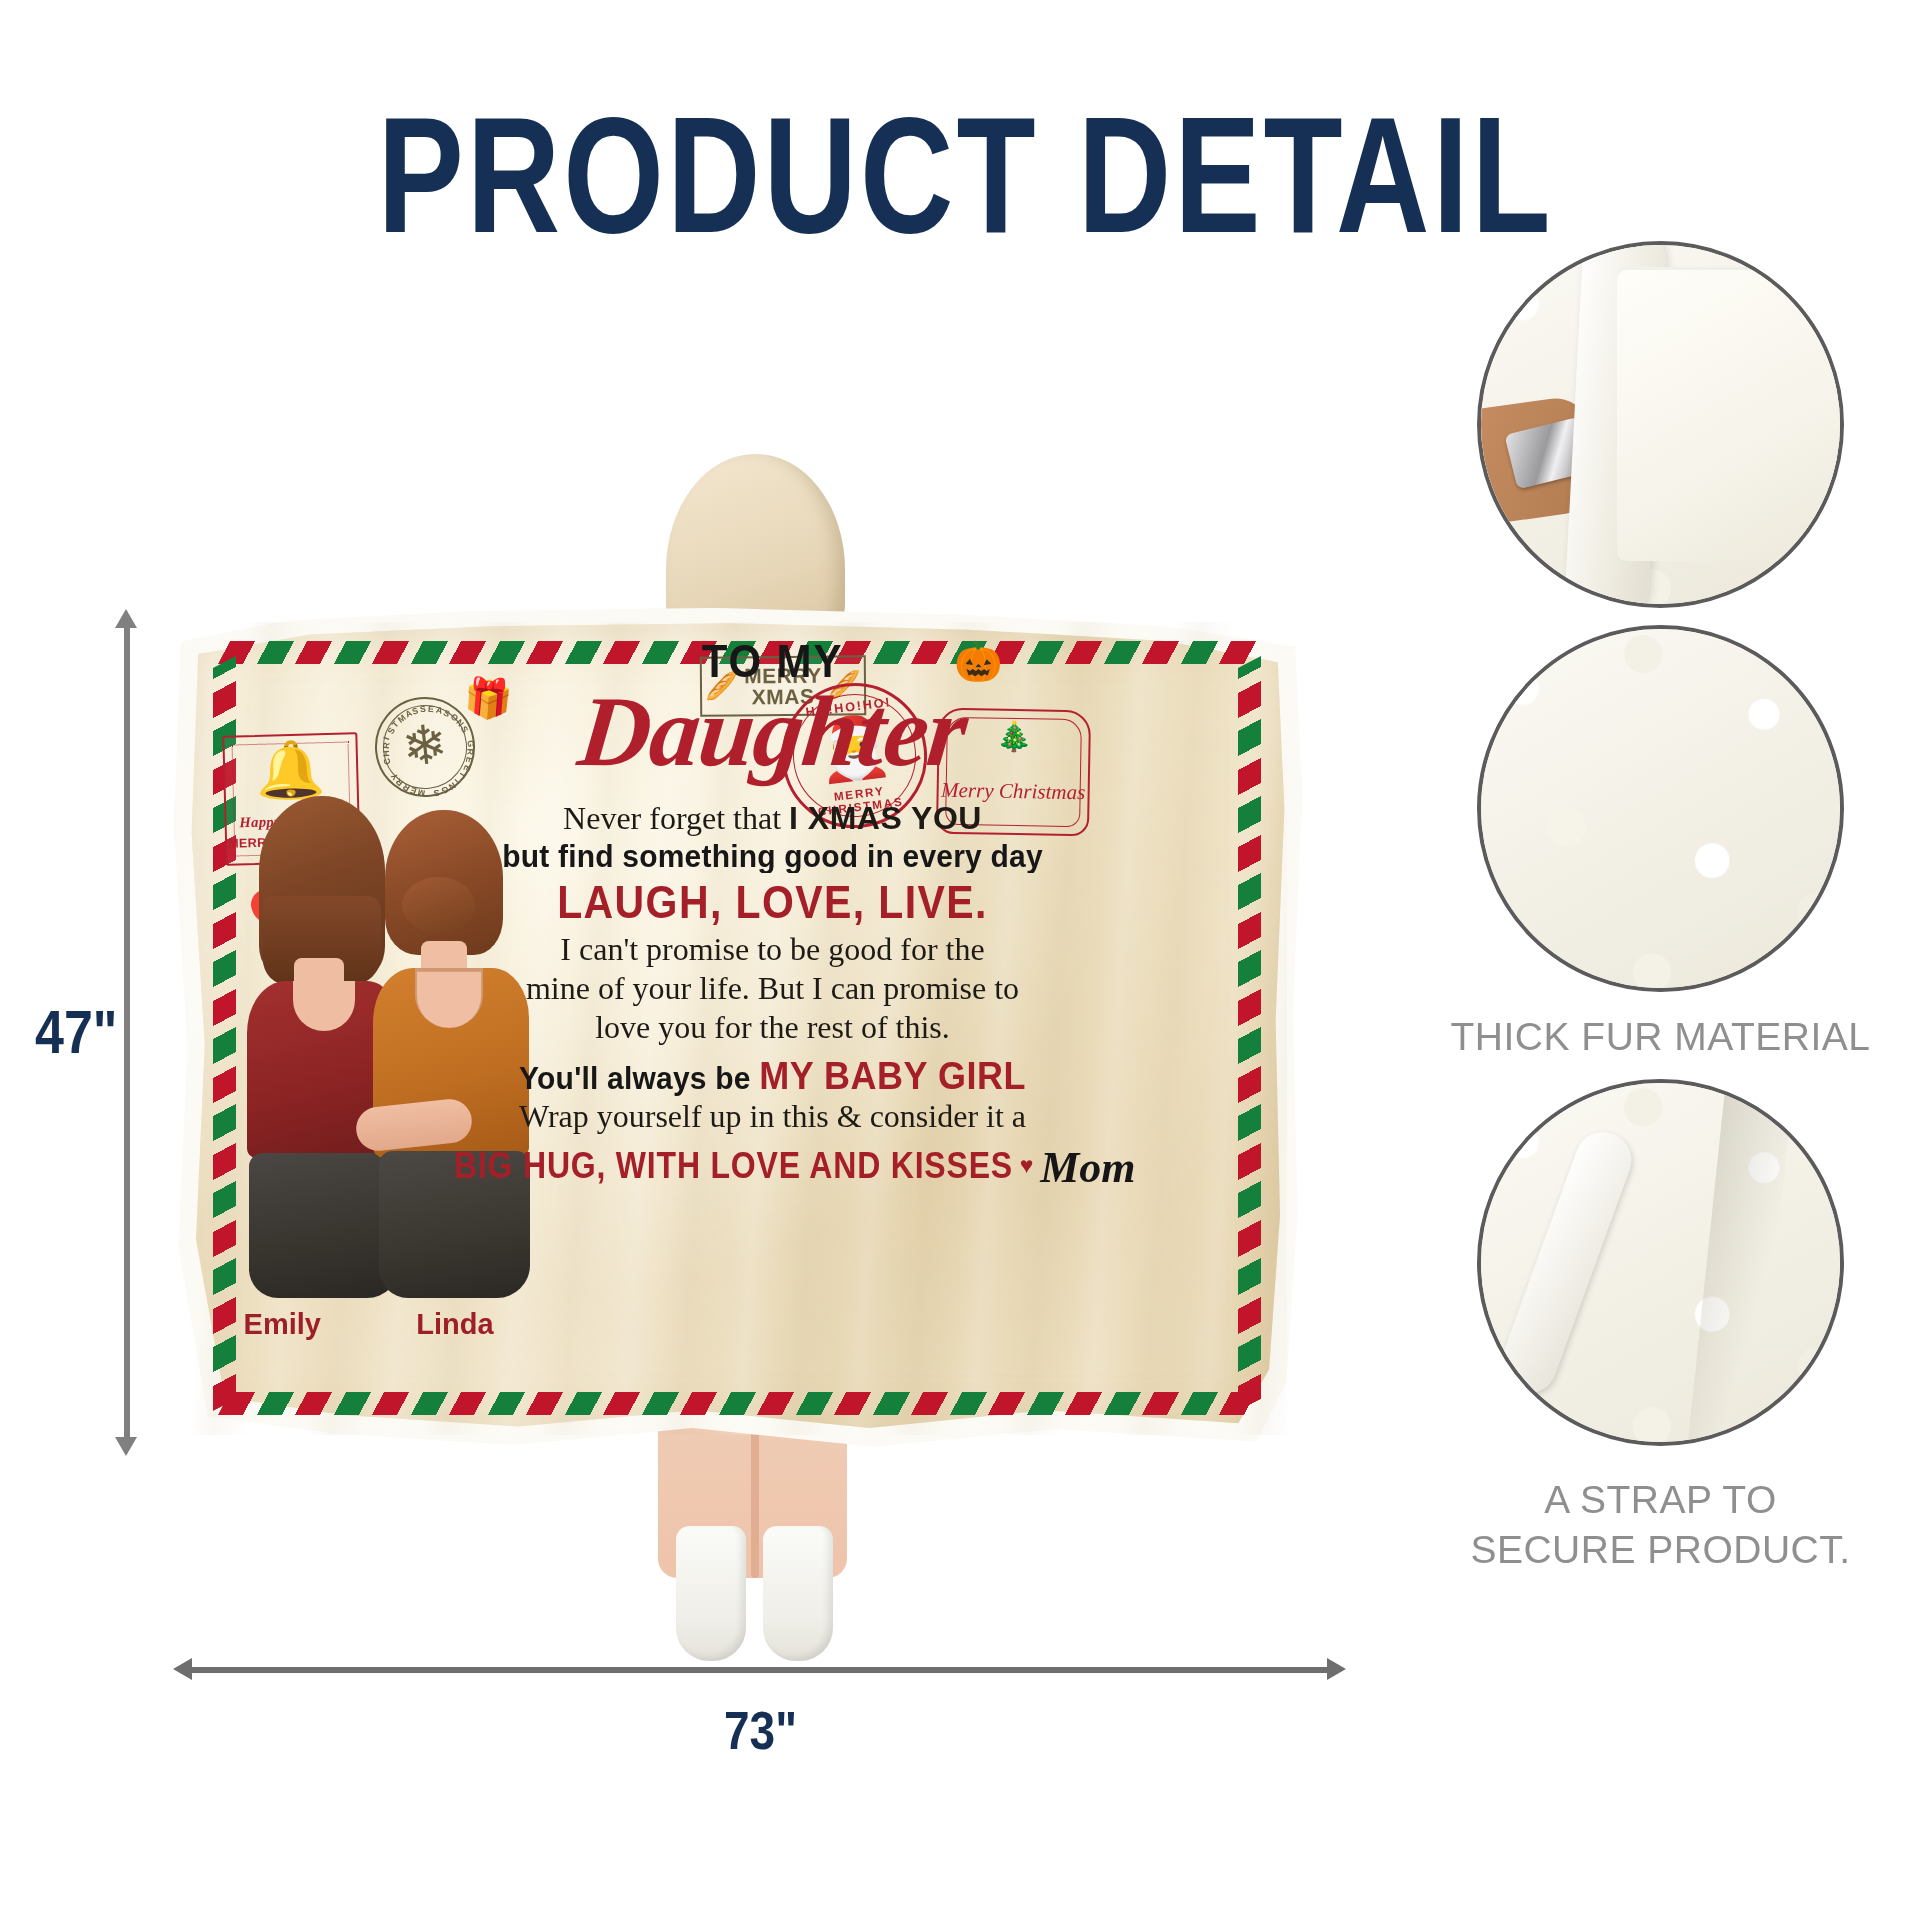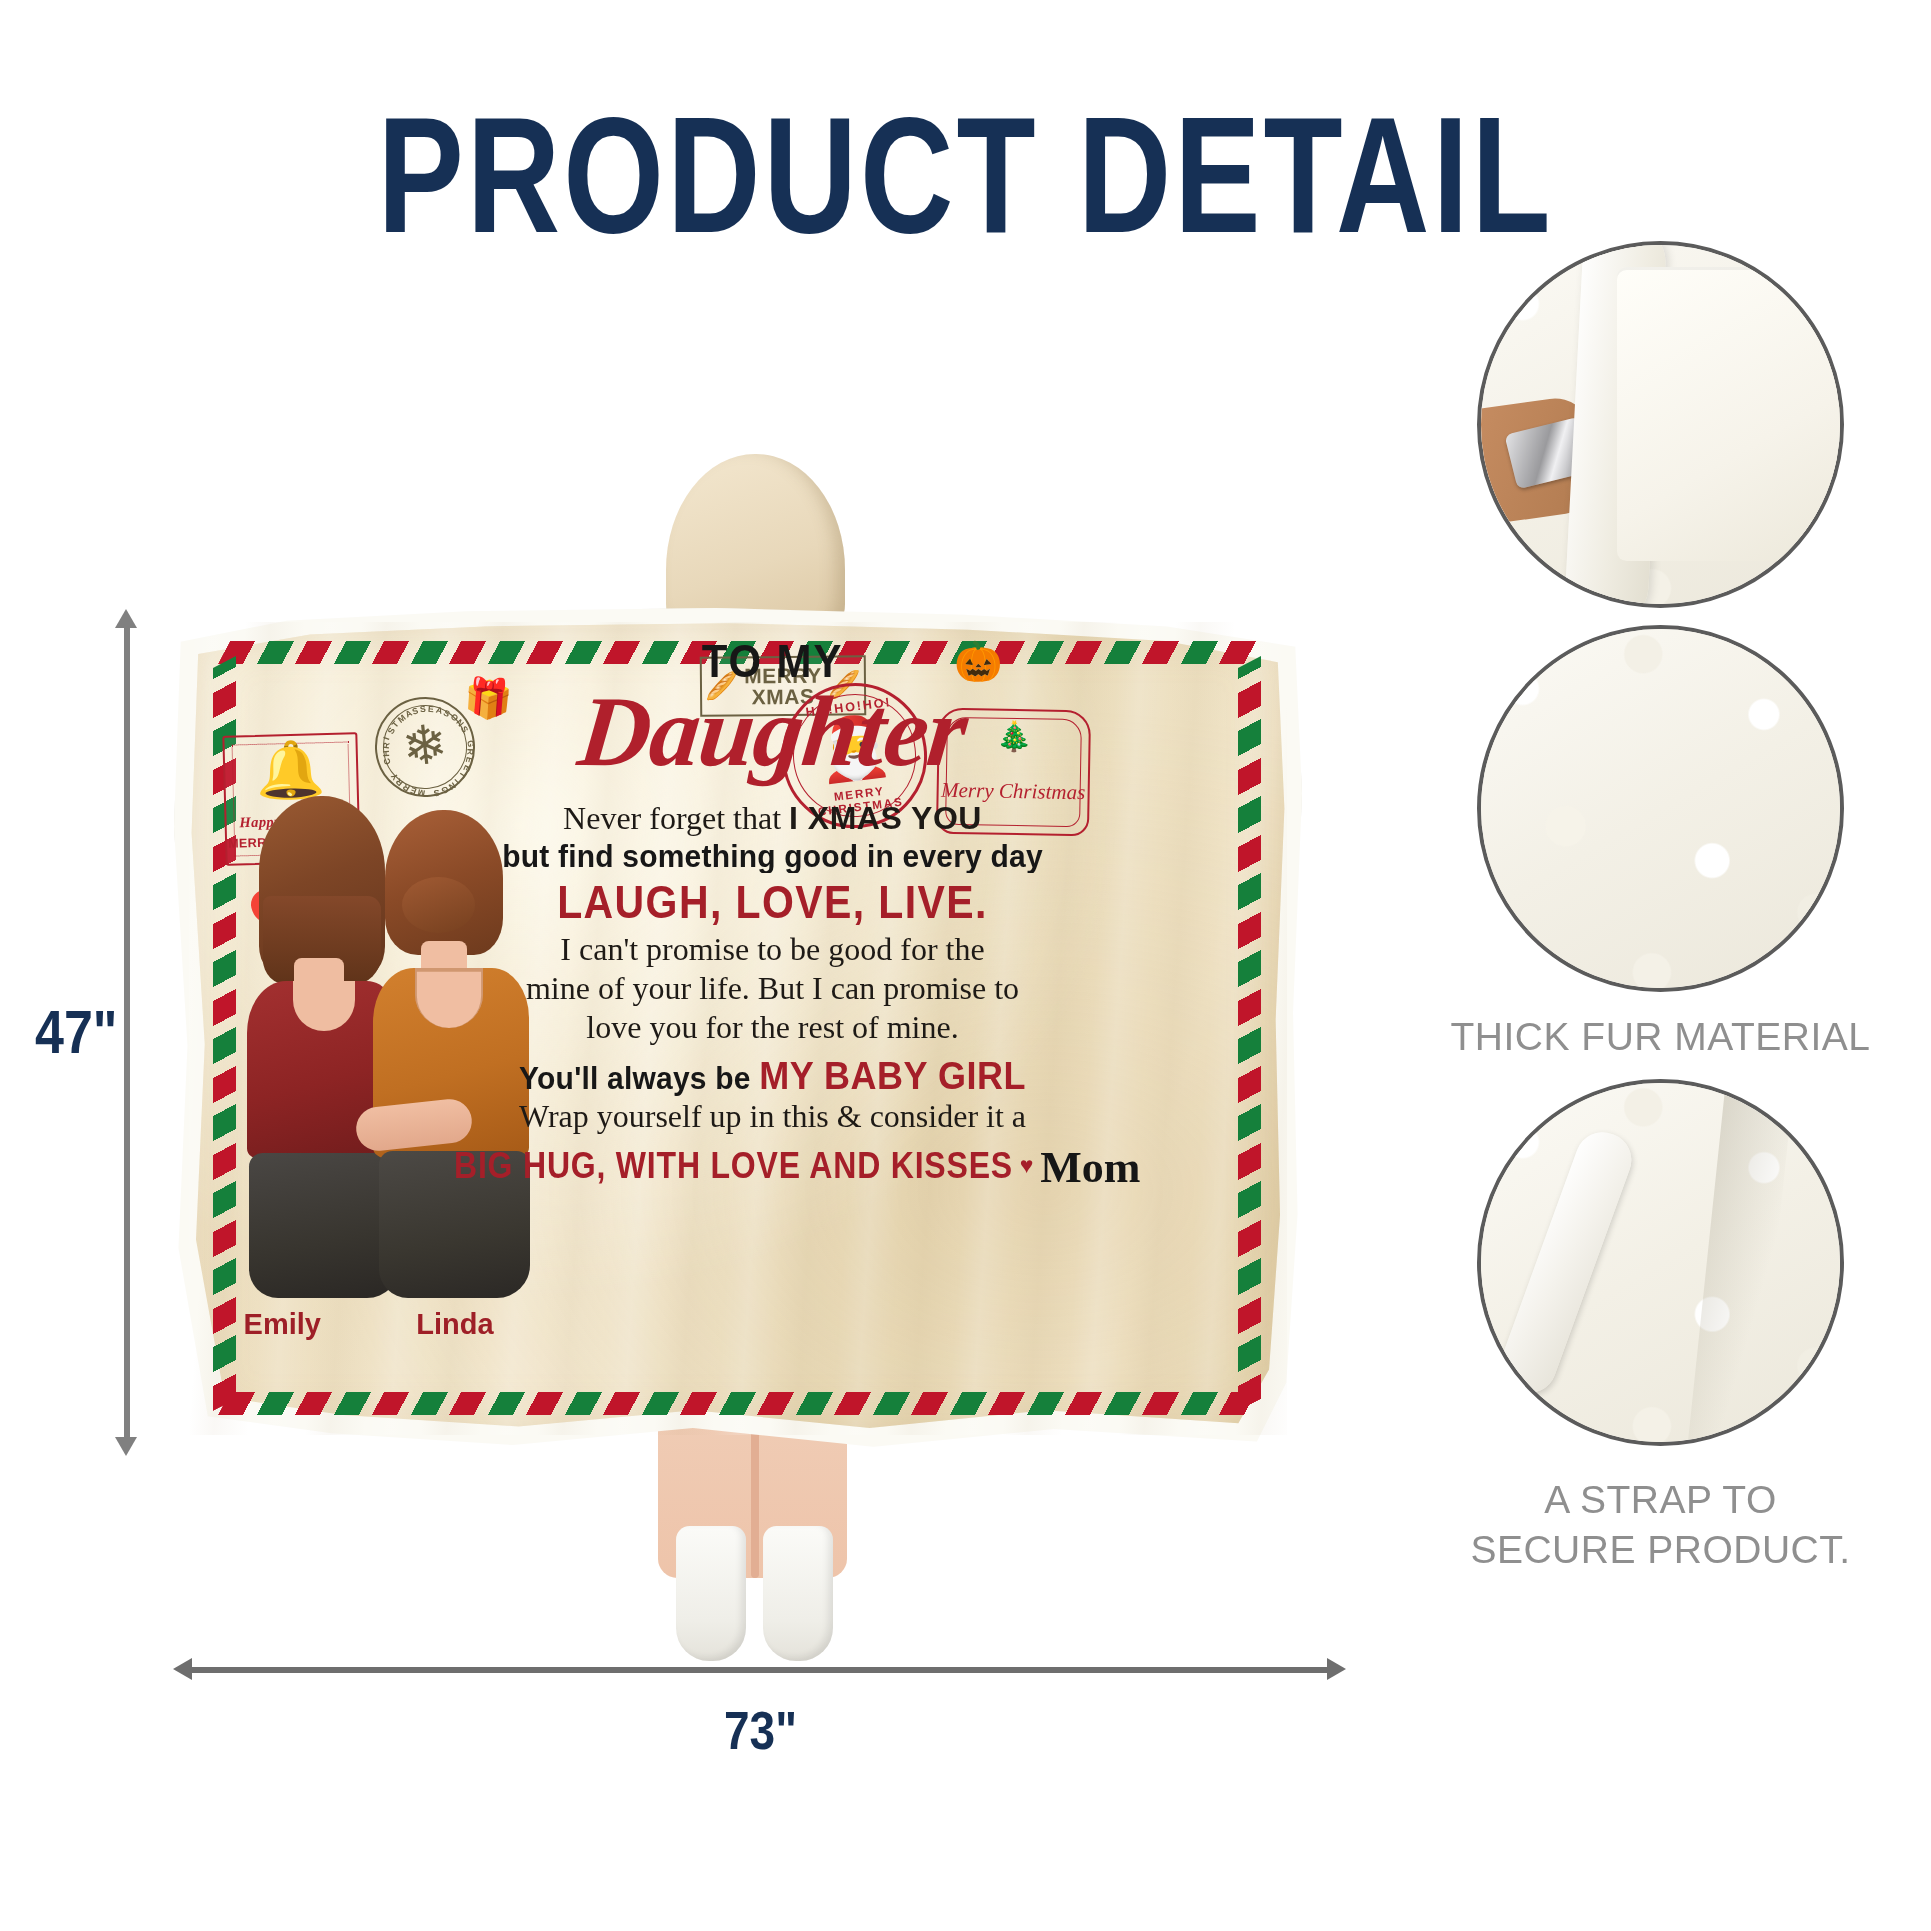--- a/index.html
+++ b/index.html
@@ -406,20 +406,21 @@
     font-size: 32px;
     color: #a51f29;
     letter-spacing: 0.8px;
     transform: scaleY(1.16);
     white-space: nowrap;
     display: inline-block;
   }
   .heart { color: #a51f29; font-size: 23px; vertical-align: 2.9px; margin: 0 6.8px; }
   .mom {
     font-family: "Liberation Serif", serif;
+    font-style: italic;
     font-weight: 700;
     font-size: 44px;
     color: #161616;
     vertical-align: -5.8px;
   }
   #final-row { margin-top: 5.8px; white-space: nowrap; }
 
   
   #women { position: absolute; left: 58px; top: 188px; width: 309px; height: 599px; }
 
@@ -732,21 +733,21 @@
       <div class="to-my">TO MY</div>
       <div class="daughter">Daughter</div>
 
       <div class="msg-line">
         <span>Never forget that </span><span class="hl-black-bold">I XMAS YOU</span>
       </div>
       <div class="line-heavy">but find something good in every day</div>
       <div class="line-red-big">LAUGH, LOVE, LIVE.</div>
       <div class="msg-line tight">I can't promise to be good for the</div>
       <div class="msg-line tight">mine of your life. But I can promise to</div>
-      <div class="msg-line tight">love you for the rest of mine.</div>
+      <div class="msg-line tight">love you for the rest of this.</div>
 
       <div class="line-heavy" style="margin-top:7.7px;">
         <span>You'll always be </span><span class="red-inline">MY BABY GIRL</span>
       </div>
       <div class="msg-line tight">Wrap yourself up in this &amp; consider it a</div>
 
       <div id="final-row">
         <span class="line-final">BIG HUG, WITH LOVE AND KISSES</span><span class="heart">♥</span><span class="mom">Mom</span>
       </div>
     </div>

